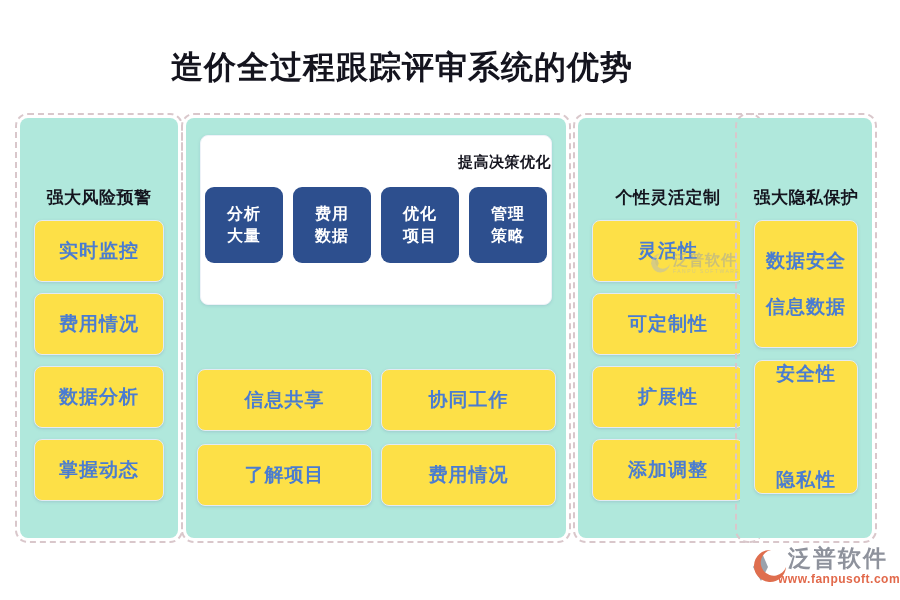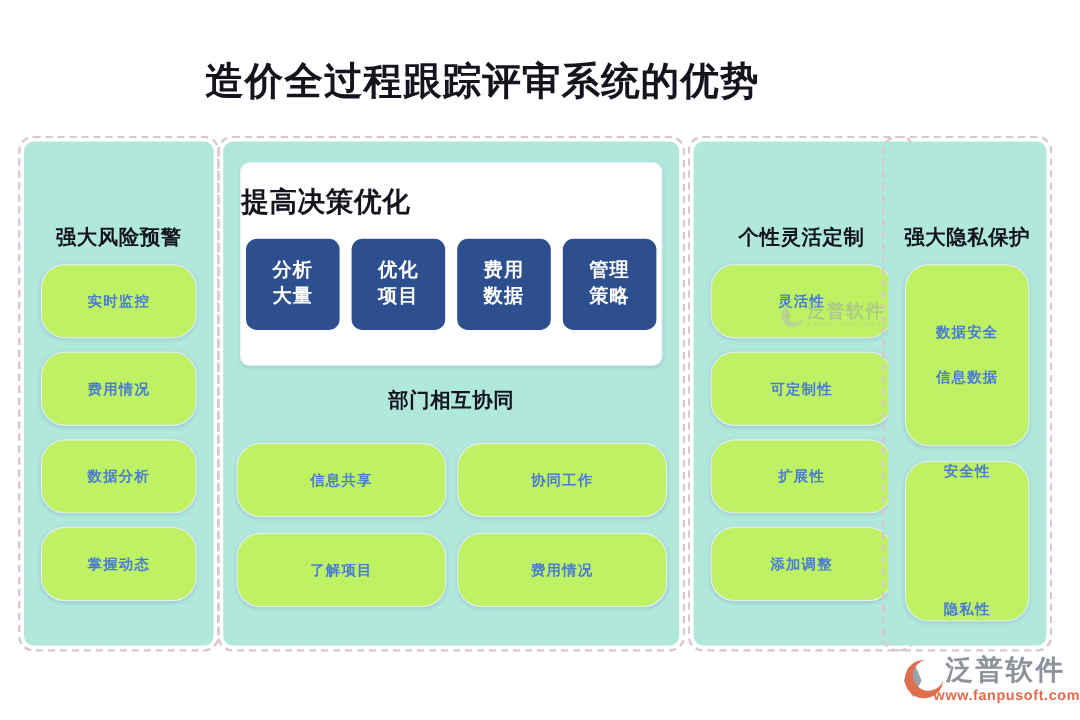--- a/index.html
+++ b/index.html
@@ -23,38 +23,38 @@
   #panel-privacy{left:740px;width:132px;}
   .panel-header{
     position:absolute;top:28px;left:0;right:0;text-align:center;
     font-size:17px;font-weight:bold;color:#14141e;letter-spacing:.5px;margin-top:40px;
   }
   .pill-stack{
     position:absolute;top:102px;left:14px;right:14px;
     display:flex;flex-direction:column;gap:11px;
   }
   .pill{
-    background:#bef264;border:1px solid #e3eaf4;border-radius:20px;
+    background:#fde047;border:1px solid #e3eaf4;border-radius:8px;
     box-shadow:0 1px 3px rgba(110,140,170,.3);
     display:flex;align-items:center;justify-content:center;
-    color:#4a7cd1;font-size:12px;font-weight:bold;letter-spacing:1px;
+    color:#4a7cd1;font-size:19px;font-weight:bold;letter-spacing:1px;
     height:62px;box-sizing:border-box;
   }
   .pill.tall{flex-direction:column;gap:20px;}
   #panel-privacy .pill-stack{gap:12px;}
-  .pill.tall-1{height:152px;font-family:Liberation Serif, serif;}
+  .pill.tall-1{height:128px;font-family:Liberation Serif, serif;}
   .pill.tall-2{height:134px;justify-content:space-between;}
   
   .decision-card{
     position:absolute;top:17px;left:14px;right:14px;height:170px;
     background:#ffffff;border-radius:8px;border:1px solid #eef2f8;
     box-shadow:0 1px 3px rgba(110,140,170,.25);box-sizing:border-box;
   }
   .card-title{
-    margin-top:17px;text-align:left;font-size:23px;font-weight:bold;
+    margin-top:17px;text-align:right;font-size:15px;font-weight:bold;
     color:#14141e;letter-spacing:.5px;
   }
   .block-row{
     display:flex;justify-content:space-between;padding:0 4px;margin-top:15px;
   }
   .navy-block{
     width:78px;height:76px;background:#2d4f8e;border-radius:9px;
     display:flex;flex-direction:column;align-items:center;justify-content:center;
     color:#ffffff;font-size:16px;font-weight:bold;line-height:1.4;letter-spacing:1px;
   }
@@ -99,34 +99,33 @@
 
 <div class="panel" id="panel-decision">
   <div class="decision-card">
     <div class="card-title">提高决策优化</div>
     <div class="block-row">
       <div class="navy-block">
         <span>分析</span>
         <span>大量</span>
       </div>
       <div class="navy-block">
+        <span>费用</span>
+        <span>数据</span>
+      </div>
+      <div class="navy-block">
         <span>优化</span>
         <span>项目</span>
-      </div>
-      <div class="navy-block">
-        <span>费用</span>
-        <span>数据</span>
       </div>
       <div class="navy-block">
         <span>管理</span>
         <span>策略</span>
       </div>
     </div>
   </div>
-  <div class="section-title">部门相互协同</div>
   <div class="collab-grid">
     <div class="pill">信息共享</div>
     <div class="pill">协同工作</div>
     <div class="pill">了解项目</div>
     <div class="pill">费用情况</div>
   </div>
 </div>
 
 <div class="panel" id="panel-custom">
   <div class="panel-header">个性灵活定制</div>

